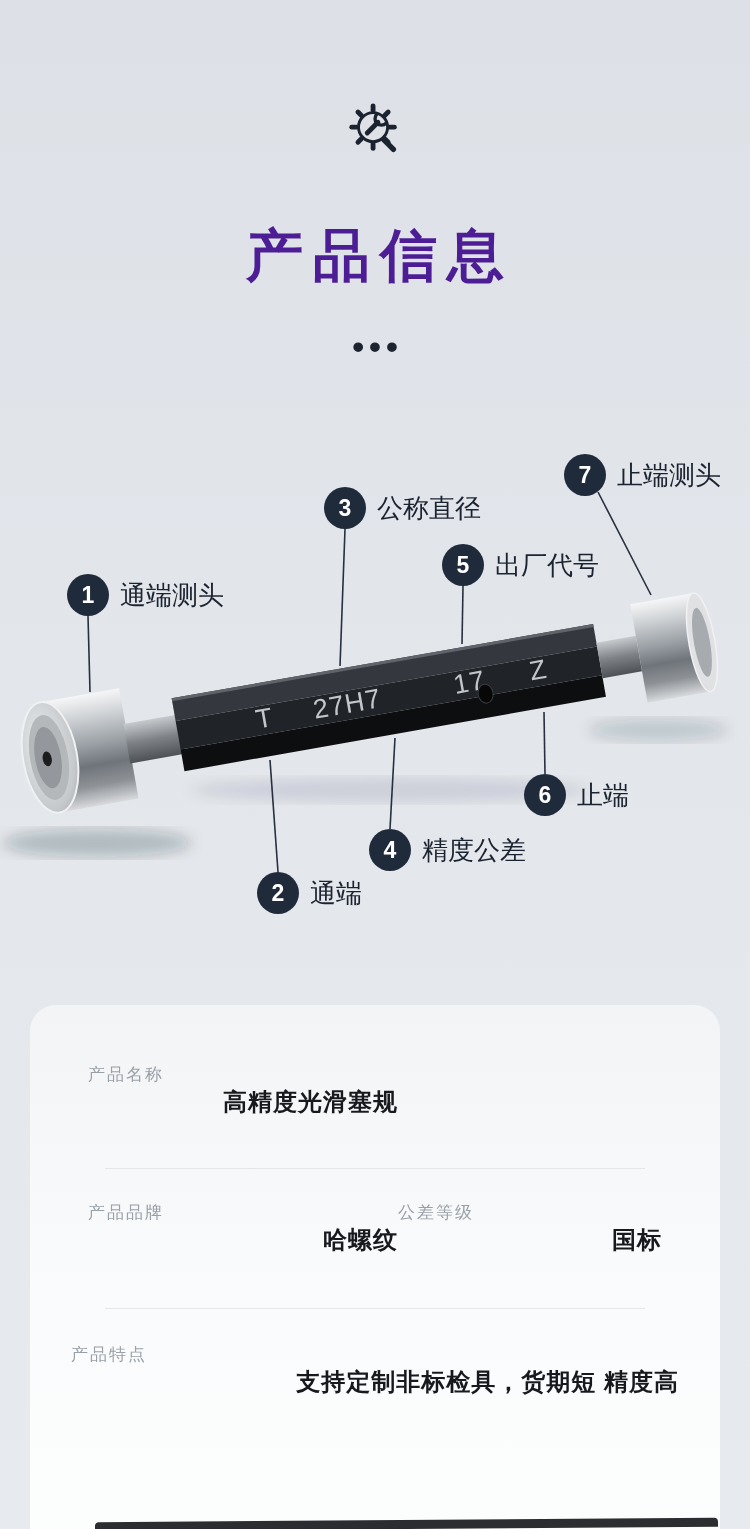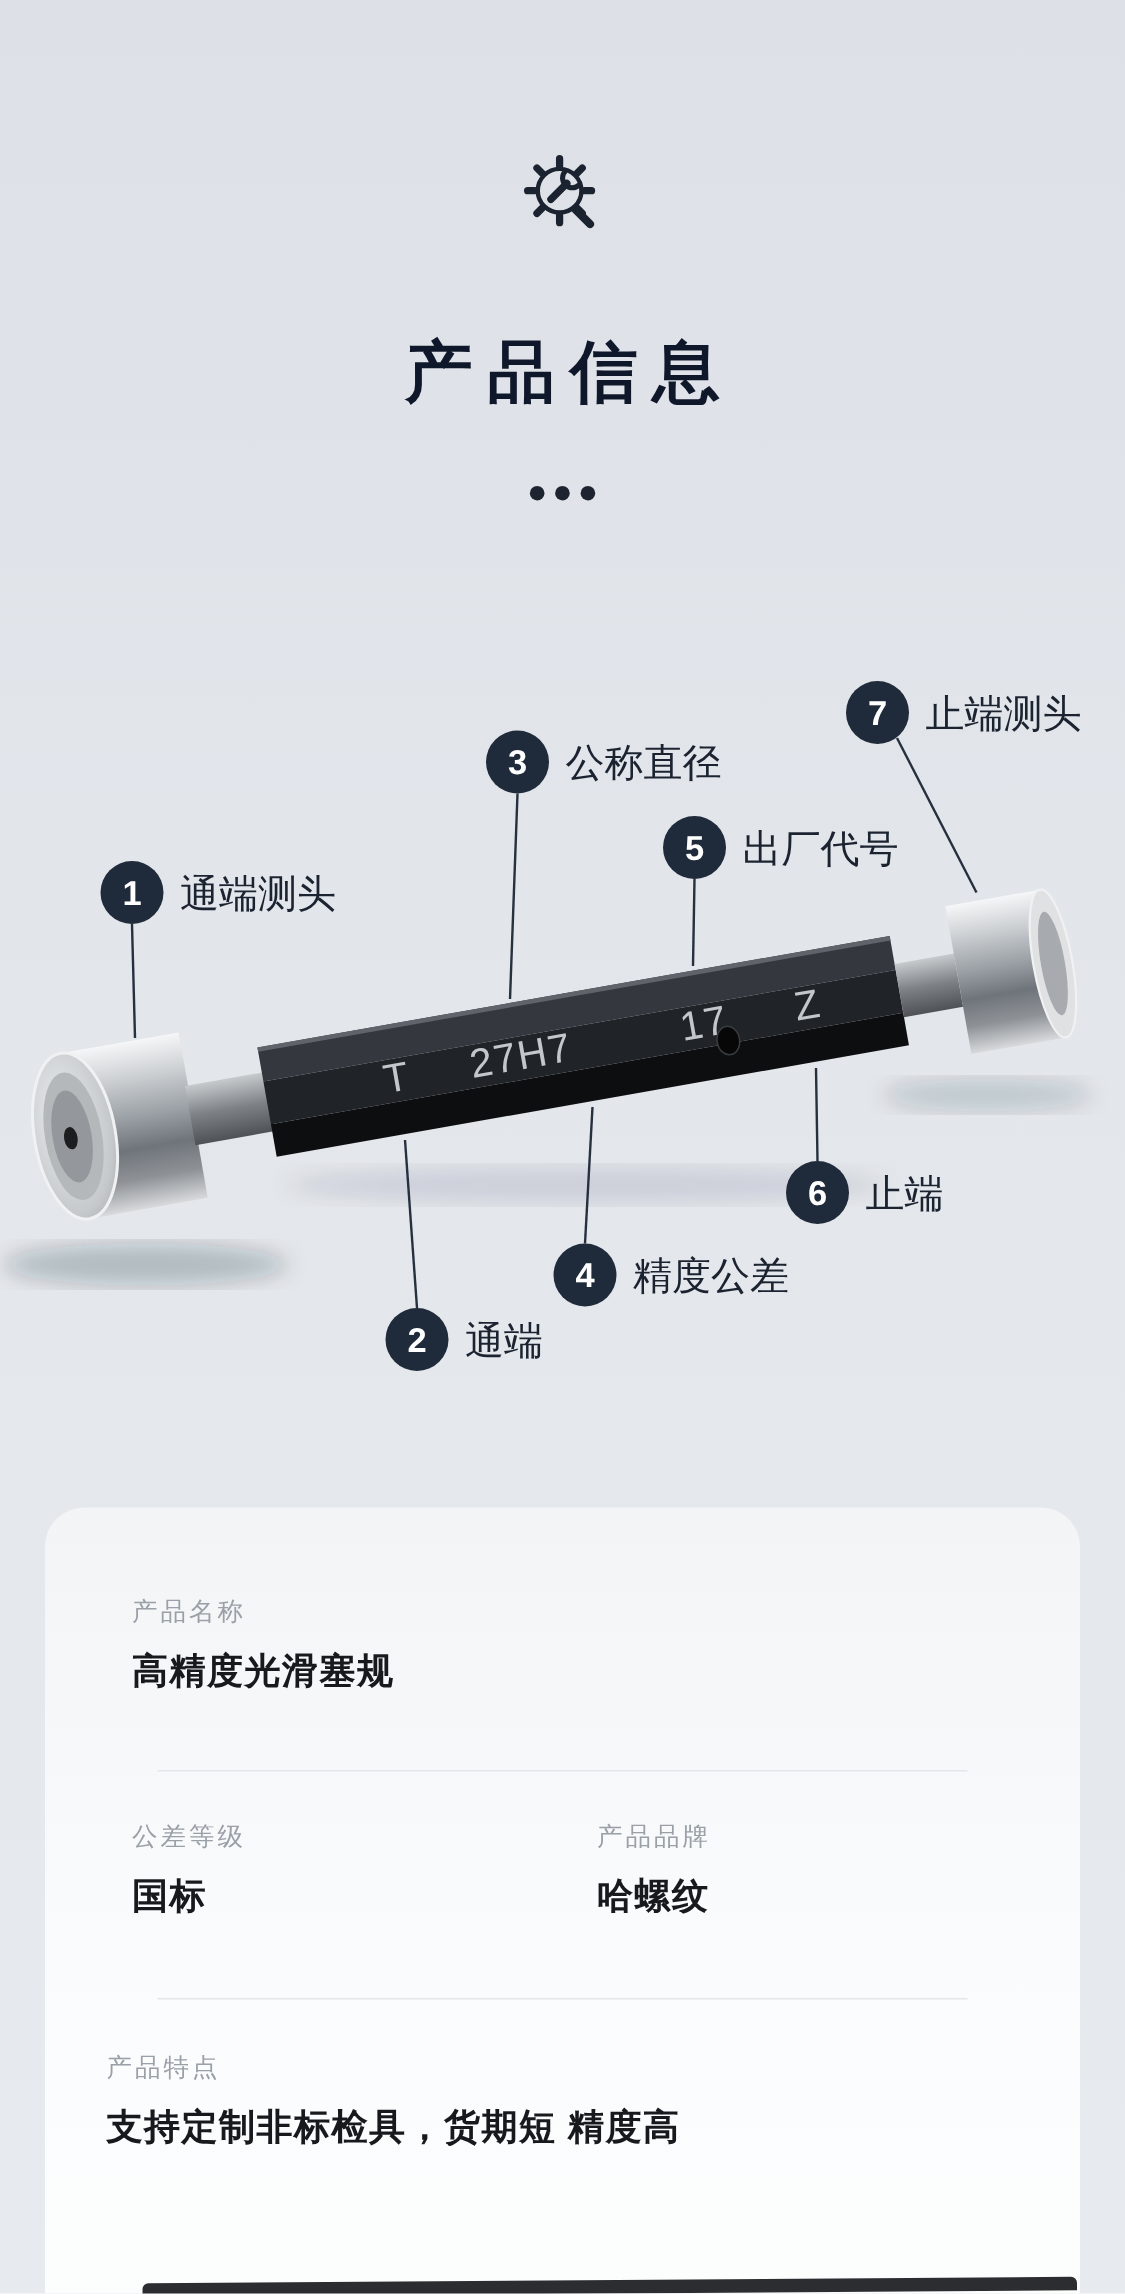--- a/index.html
+++ b/index.html
@@ -7,21 +7,21 @@
     width:750px;height:1529px;overflow:hidden;
     background:linear-gradient(180deg,#dde1e7 0%,#e3e6eb 45%,#e7eaee 100%);
     font-family:"Liberation Sans",sans-serif;
   }
   .page{position:relative;width:750px;height:1529px;}
 
   
   .header{position:absolute;top:0;left:0;width:100%;text-align:center;}
   .icon-wrap{margin-top:100px;height:62px;}
   .page-title{
-    margin:56px 0 0;font-size:45px;font-weight:800;color:#0f172a;
+    margin:56px 0 0;font-size:57px;font-weight:800;color:#4c1d95;
     letter-spacing:10px;text-indent:10px;
   }
   .subtitle{
     margin-top:30px;font-size:27px;color:#262b33;
     letter-spacing:3px;text-indent:3px;font-weight:500;
   }
   .dots{
     margin-top:34px;font-size:34px;color:#1d2430;
     letter-spacing:5px;text-indent:5px;font-weight:700;line-height:1;
   }
@@ -37,21 +37,21 @@
   .card{
     position:absolute;top:1005px;left:30px;width:690px;height:524px;
     background:linear-gradient(180deg,#f3f4f6 0%,#fafbfc 55%,#fcfdfd 100%);
     border-radius:26px 26px 0 0;
   }
   .spec-grid{display:grid;grid-template-columns:310px auto;padding:0 58px;}
   .cell-r1{padding-top:58px;padding-bottom:50px;}
   .cell-r2{padding-top:32px;padding-bottom:52px;}
   .cell-r3{padding:34px 41px 0;}
   .spec-label{font-size:17px;color:#9aa0a8;letter-spacing:2px;}
-  .spec-value{font-size:24px;font-weight:700;color:#17191d;margin-top:12px;letter-spacing:1px;}
+  .spec-value{font-size:24px;font-weight:700;color:#17191d;margin-top:0;letter-spacing:1px;text-align:right;}
   .divider{height:1px;background:#e4e6e9;margin:0 75px;}
   .peek{
     position:absolute;bottom:0;left:65px;width:623px;height:9px;
     background:#2b2d30;border-radius:4px 4px 0 0;transform:rotate(-0.4deg);
   }
 </style>
 </head>
 <body>
 
 <div class="page">
@@ -195,26 +195,26 @@
       <div class="cell-r1">
         <div class="spec-label">产品名称</div>
         <div class="spec-value">高精度光滑塞规</div>
       </div>
       <div class="cell-r1">
       </div>
     </div>
     <div class="divider"></div>
     <div class="spec-grid">
       <div class="cell-r2">
+        <div class="spec-label">产品品牌</div>
+        <div class="spec-value">哈螺纹</div>
+      </div>
+      <div class="cell-r2">
         <div class="spec-label">公差等级</div>
         <div class="spec-value">国标</div>
-      </div>
-      <div class="cell-r2">
-        <div class="spec-label">产品品牌</div>
-        <div class="spec-value">哈螺纹</div>
       </div>
     </div>
     <div class="divider"></div>
     <div class="cell-r3">
       <div class="spec-label">产品特点</div>
       <div class="spec-value">支持定制非标检具，货期短 精度高</div>
     </div>
     <div class="peek"></div>
   </section>
 

